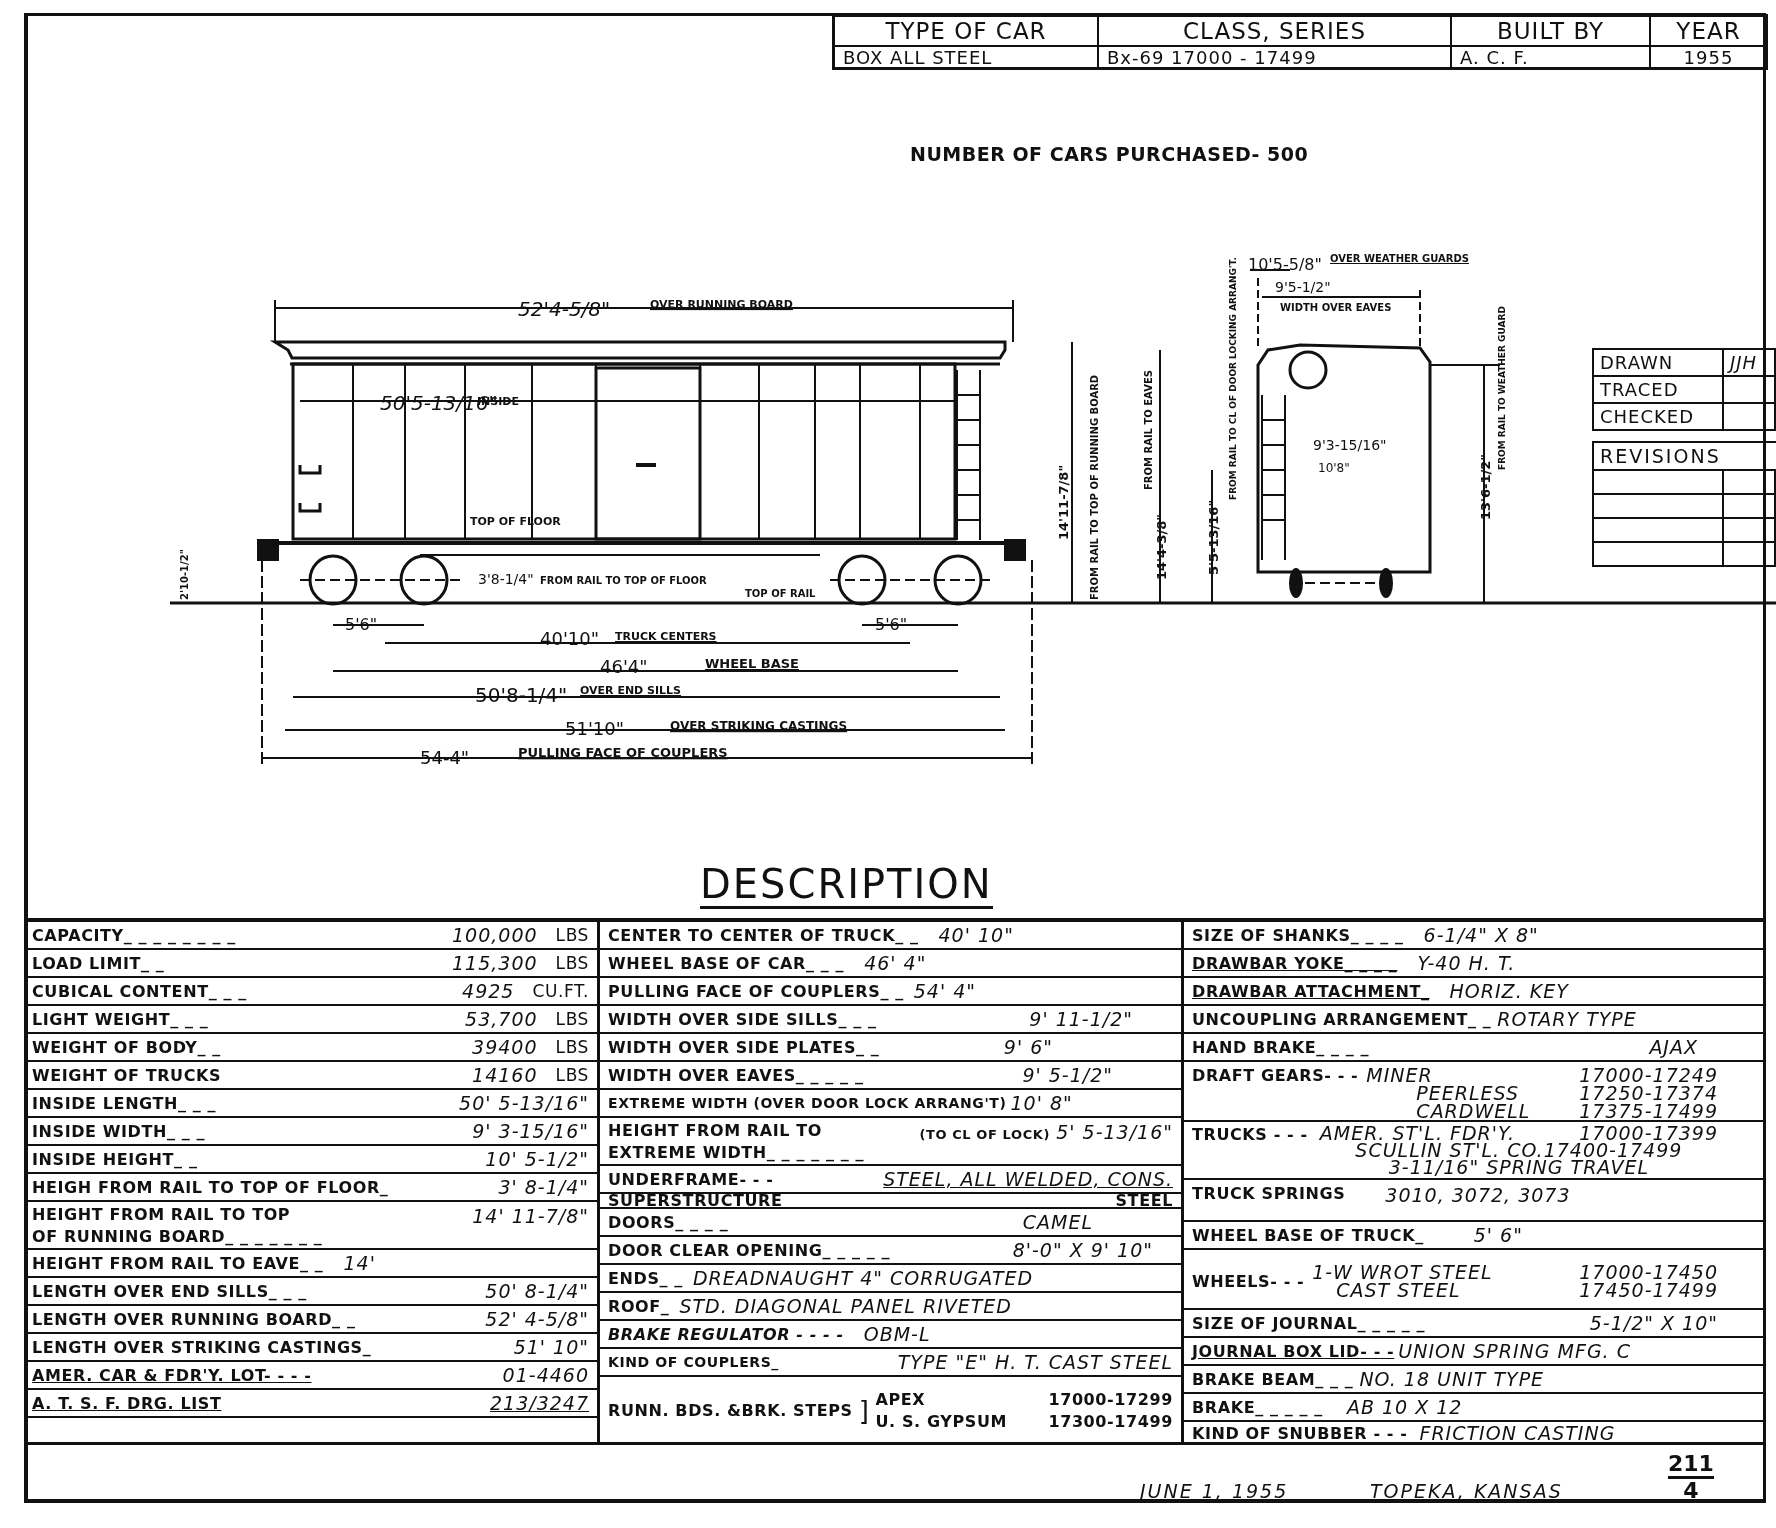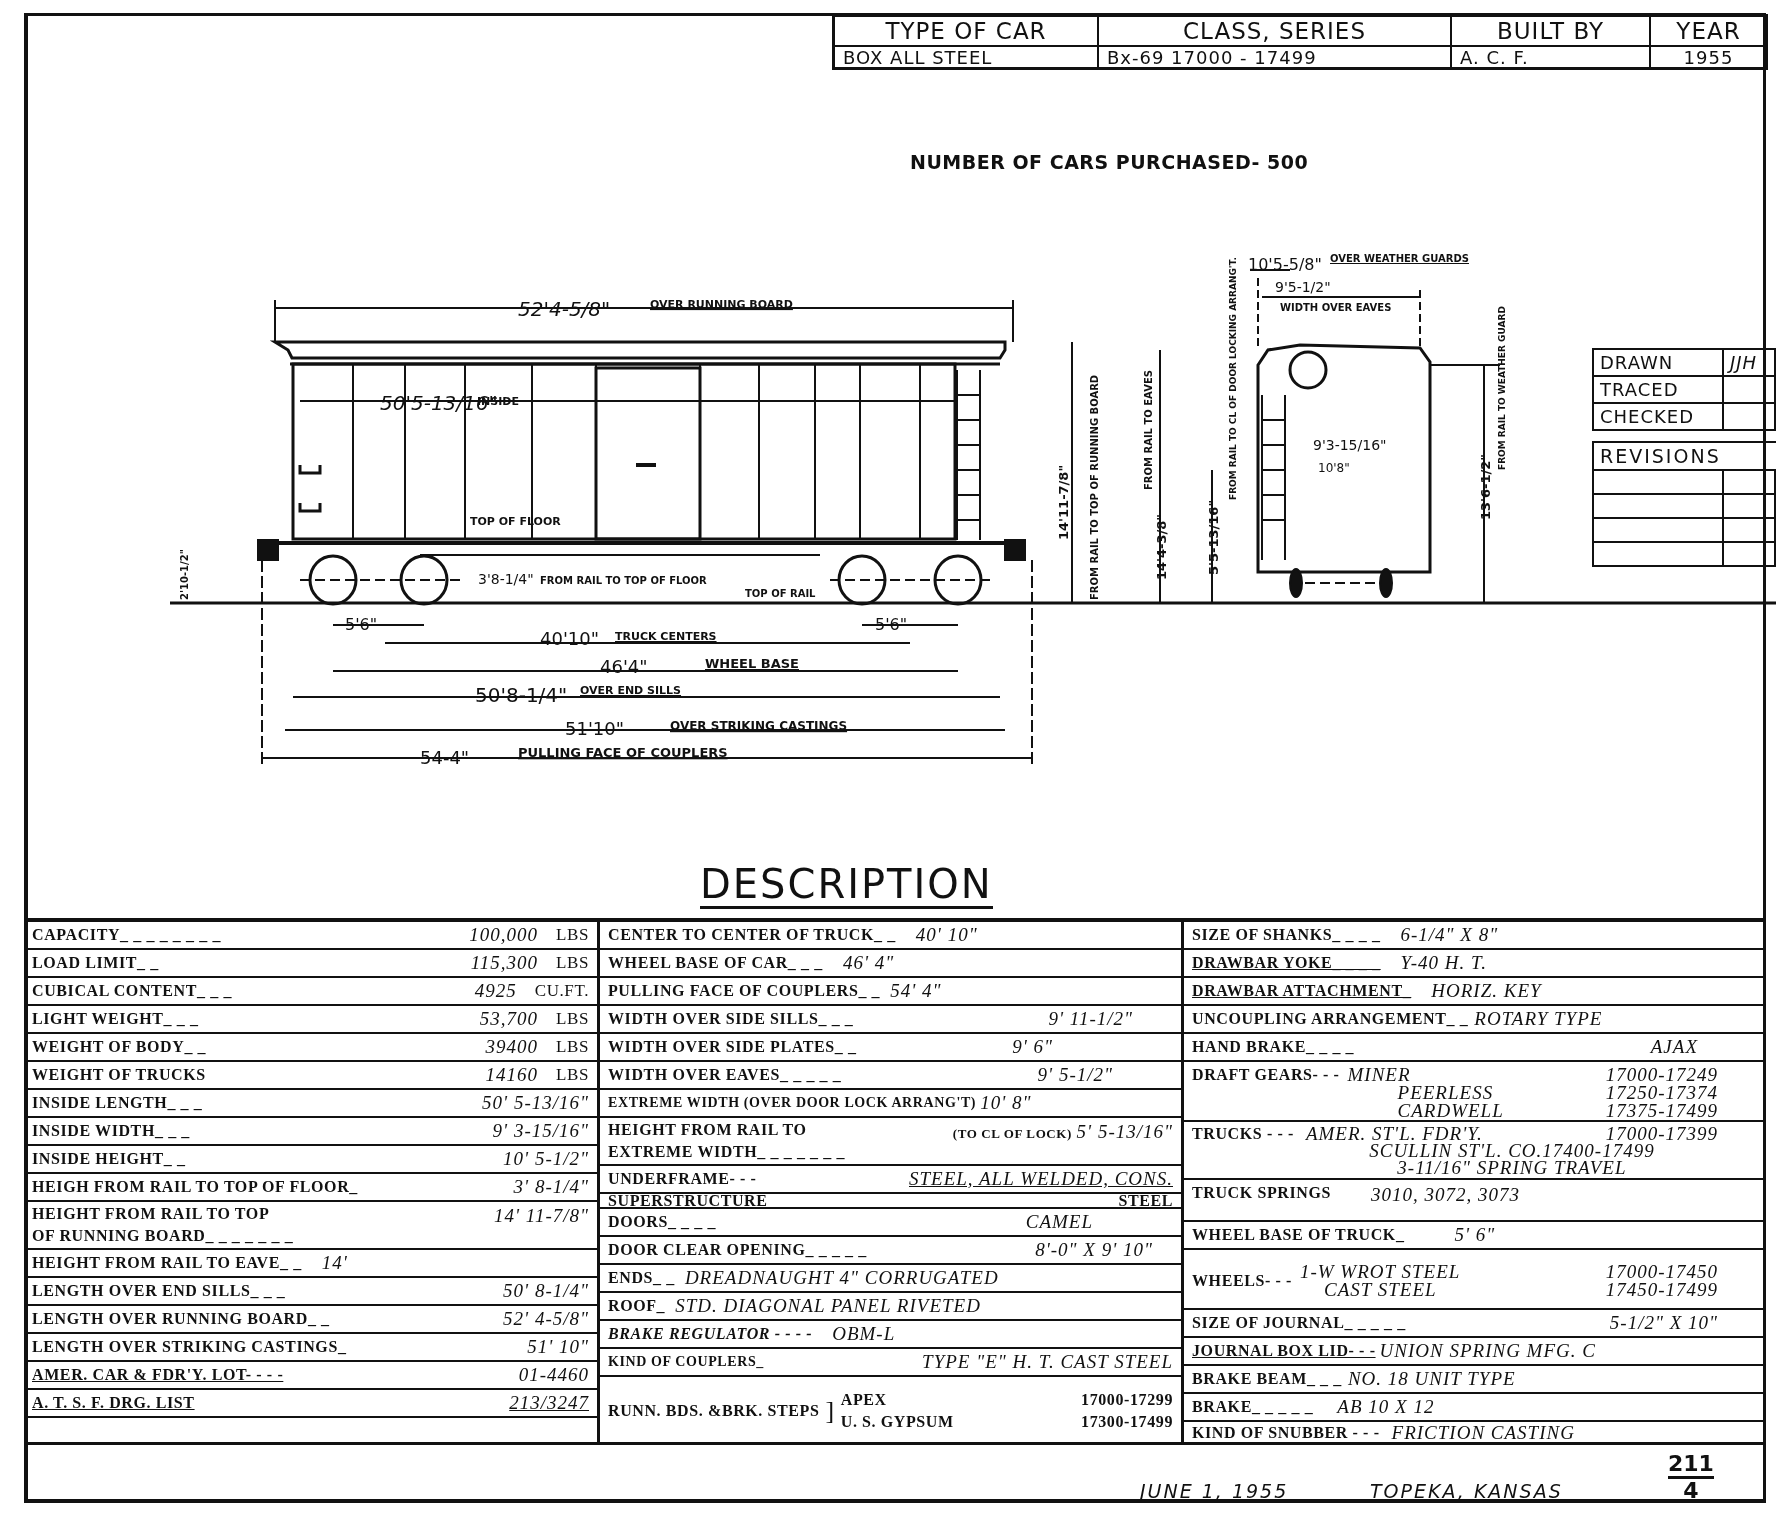--- a/index.html
+++ b/index.html
@@ -7,36 +7,36 @@
          font-family:"DejaVu Sans", sans-serif; color:#111; }
   .abs { position:absolute; }
   .frame { position:absolute; left:24px; top:13px; width:1742px; height:1490px;
            border-left:4px solid #111; border-top:3px solid #111; border-bottom:4px solid #111; border-right:3px solid #111; box-sizing:border-box; }
   .hdr { position:absolute; left:832px; top:14px; width:936px; height:56px;
          border:3px solid #111; border-right:none; box-sizing:border-box; display:grid;
          grid-template-columns:264px 353px 199px 1fr; grid-template-rows:30px 1fr; }
   .hdr div { border-right:2px solid #111; display:flex; align-items:center; padding-left:8px; white-space:nowrap; overflow:hidden; }
   .hdr .h { font-size:23px; letter-spacing:1px; border-bottom:2px solid #111; justify-content:center; padding-left:0; }
   .hdr .v { font-size:18px; letter-spacing:1px; }
-  .num-cars { left:910px; top:151px; font-size:19px; font-weight:bold; letter-spacing:0.5px; }
+  .num-cars { left:910px; top:143px; font-size:19px; font-weight:bold; letter-spacing:0.5px; }
   .sign { position:absolute; left:1592px; top:348px; width:184px; border:2px solid #111; border-right:none; box-sizing:border-box; }
   .sign .r { display:grid; grid-template-columns:130px 1fr; height:25px; border-bottom:2px solid #111; font-size:18px; letter-spacing:1px; }
   .sign .r:last-child { border-bottom:none;border-radius:8px; }
   .sign .r div { border-right:2px solid #111; padding-left:6px; display:flex; align-items:center; }
   .rev { position:absolute; left:1592px; top:441px; width:184px; border:2px solid #111; border-right:none; box-sizing:border-box; }
   .rev .t { height:26px; font-size:19px; letter-spacing:2px; padding-left:6px; border-bottom:2px solid #111; display:flex; align-items:center; }
   .rev .r { display:grid; grid-template-columns:130px 1fr; height:22px; border-bottom:2px solid #111; }
   .rev .r:last-child { border-bottom:none; }
   .rev .r div { border-right:2px solid #111; }
   .desc-title { left:700px; top:862px; font-size:40px; letter-spacing:2px; border-bottom:3px solid #111; line-height:44px; }
   .dtable { position:absolute; left:24px; top:918px; width:1742px; height:527px; border-top:4px solid #111; border-bottom:3px solid #111; box-sizing:border-box;
             display:grid; grid-template-columns:576px 584px 1fr; }
   .col { border-right:3px solid #111; display:flex; flex-direction:column; }
   .col:last-child { border-right:none; }
-  .row { border-bottom:2px solid #111; display:flex; align-items:center; justify-content:space-between; padding:0 8px; font-size:16px; font-weight:bold; letter-spacing:0.6px; white-space:nowrap; overflow:hidden; box-sizing:border-box;font-family:Liberation Serif, serif; }
+  .row { border-bottom:2px solid #111; display:flex; align-items:center; justify-content:space-between; padding:0 8px; font-size:16px; font-weight:bold; letter-spacing:0.6px; white-space:nowrap; overflow:hidden; box-sizing:border-box; }
   .row:last-child { border-bottom:none; }
   .row .val { font-weight:normal; font-style:italic; font-size:19px; letter-spacing:1px; }
   .row .unit { font-weight:normal; font-size:17px; margin-left:18px; }
   .row .lbl { flex:0 0 auto; }
   .row .right { display:flex; align-items:center; }
   .multi { flex-direction:column; align-items:stretch; justify-content:center; }
   .multi .line { display:flex; justify-content:space-between; }
   .ul { text-decoration:underline; }
   .footer-date { left:1140px; top:1480px; font-size:19px; letter-spacing:2px; font-style:italic; }
   .footer-city { left:1370px; top:1480px; font-size:19px; letter-spacing:2px; font-style:italic; }

